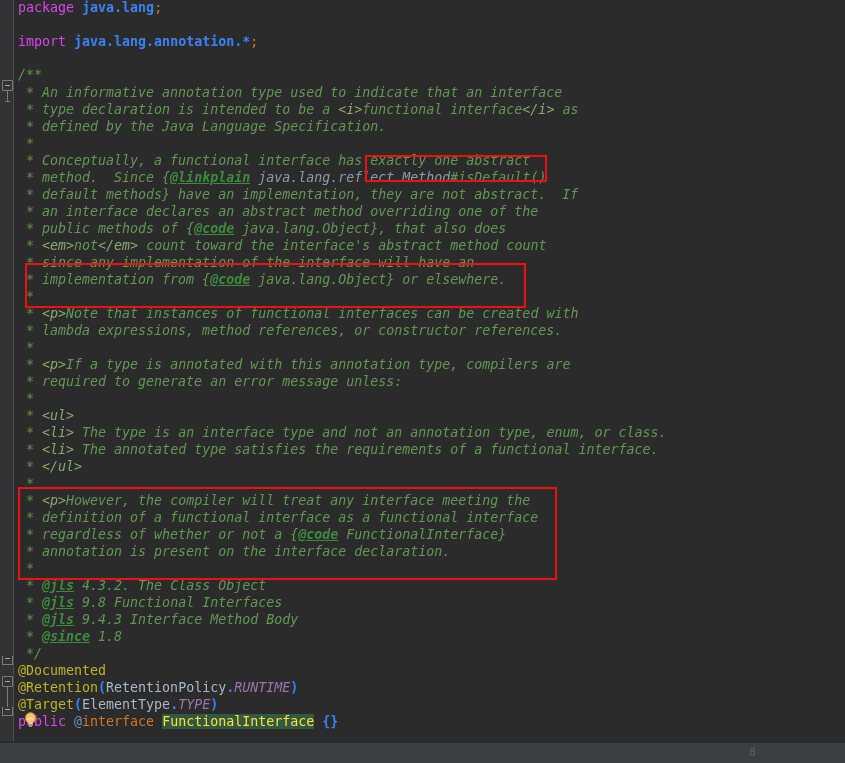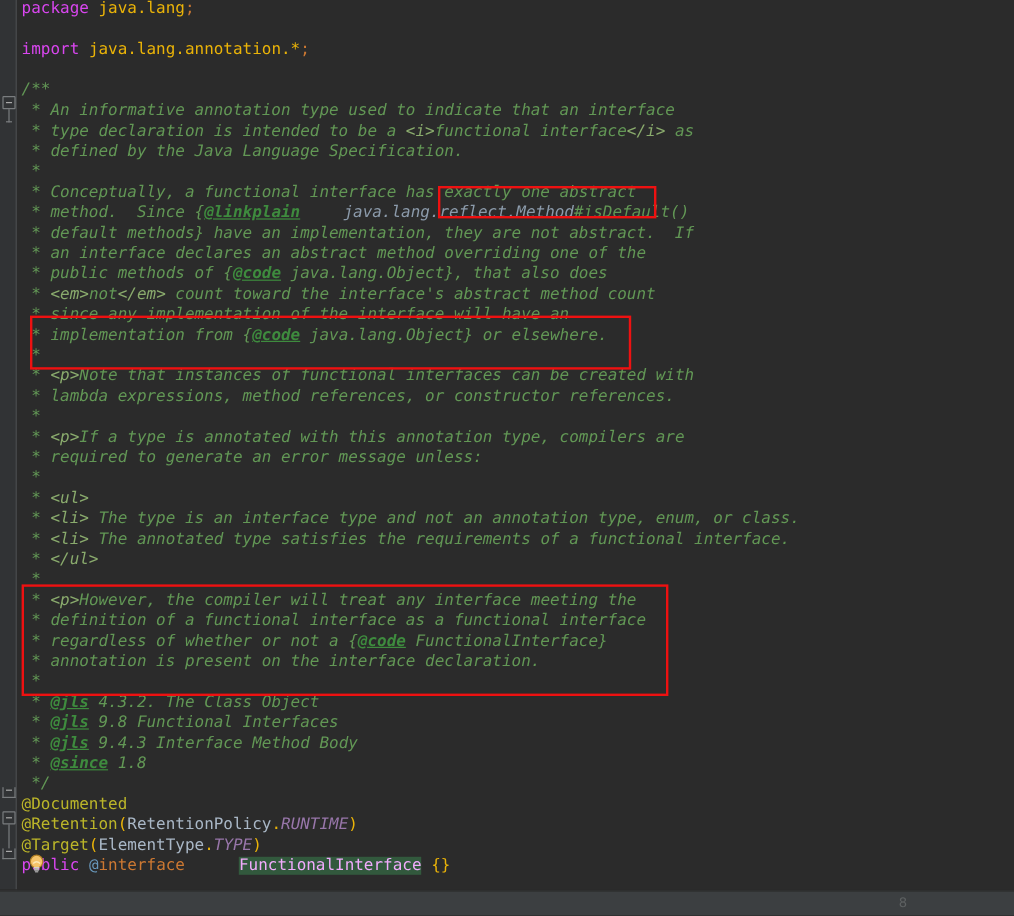--- a/index.html
+++ b/index.html
@@ -50,30 +50,30 @@
     line-height:19px;
     white-space:pre;
     color:#a9b7c6;
   }
   .ln{
     position:absolute;left:4px;height:19px;white-space:pre;
   }
 
   
   .kw      { color:#d946ef; }
-  .plain   { color:#eab308; }
+  .plain   { color:#3b82f6;font-weight:bold; }
   .semi    { color:#cc7832; }
   .cmt     { color:#629755; font-style:italic; }
   .tag     { color:#8aab6d; font-style:italic; }
   .jdoc-at { color:#3e8b3e; text-decoration:underline; font-style:italic; font-weight:bold;margin-top:27px; }
-  .jdoc-ref{ color:#8c9bab; font-style:italic;margin-left:28px; }
+  .jdoc-ref{ color:#8c9bab; font-style:italic; }
   .annot   { color:#bbb529; }
   .const   { color:#9876aa; font-style:italic; }
   .cls     { color:#a9b7c6; }
-  .hl      { background:#32593d; color:#f0abfc;margin-left:37px; }
+  .hl      { background:#32593d; color:#fde047; }
   .atintf  { color:#cc7832; }
   .atsym   { color:#6897bb; }
 
   
   .redbox{
     position:absolute;border:2px solid #ee1111;
     pointer-events:none;
   }
 
   

